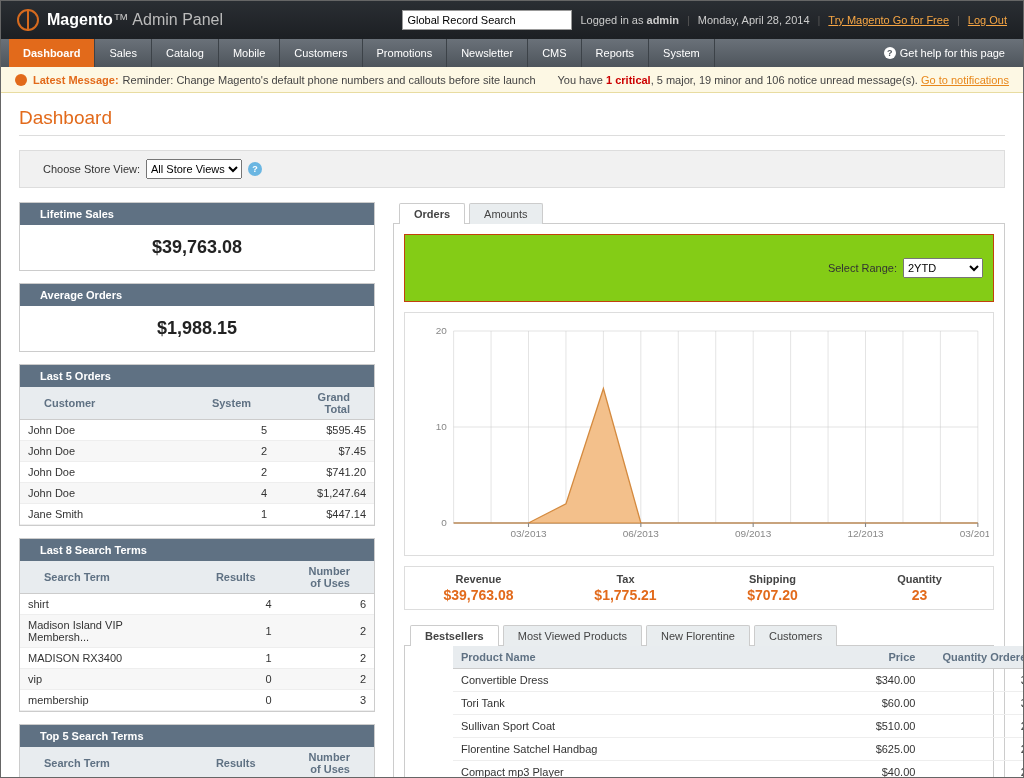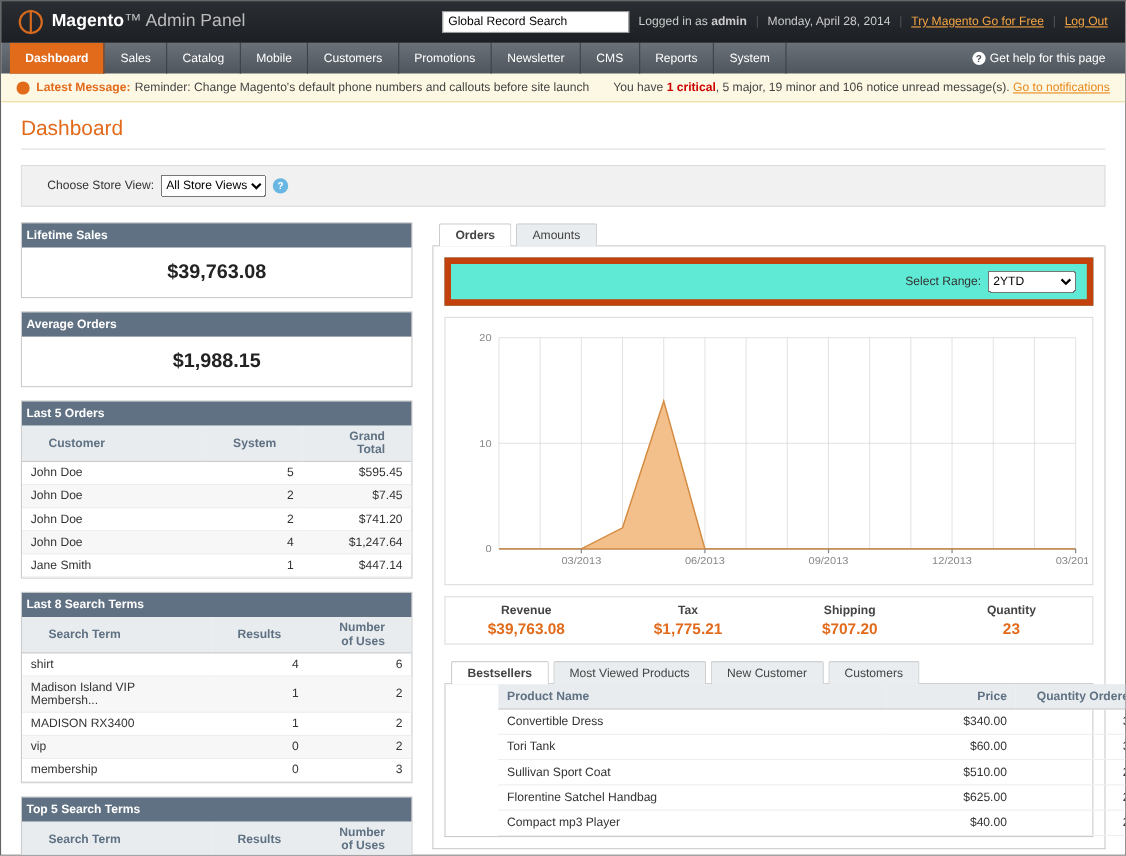--- a/index.html
+++ b/index.html
@@ -44,39 +44,39 @@
   .storebar select { font-size:11px; height:20px; }
   .qmark { width:14px; height:14px; border-radius:50%; background:#6ab6e2; color:#fff; text-align:center; font-size:9px; line-height:14px; font-weight:bold; }
 
   
   .cols { display:flex; gap:18px; align-items:flex-start; }
   .col-left { width: 356px; flex:0 0 356px; }
   .col-right { flex:1; min-width:0; }
 
   
   .box { border:1px solid #ccc; margin-bottom:12px; }
-  .box-head { background:#5f7183; color:#fff; font-weight:bold; font-size:11px; padding:5px 4px; }
+  .box-head { background:#5f7183; color:#fff; font-weight:bold; font-size:11px; padding:5px 20px; }
   .big-value { font-size:18px; font-weight:bold; text-align:center; padding:12px 0; color:#222; }
 
   
   table.grid { width:100%; border-collapse:collapse; font-size:11px; }
   table.grid thead th { background:#e8ecef; color:#5f7183; font-weight:bold; text-align:left; padding:4px 24px; border-bottom:1px solid #ccc; }
   table.grid thead th.ra { text-align:right; }
   table.grid td { padding:4px 8px; border-bottom:1px solid #eee; }
   table.grid td.ra { text-align:right; }
   table.grid tbody tr:nth-child(even) { background:#f7f7f7; }
 
   
   .tabbar { display:flex; gap:4px; border-bottom:1px solid #ccc; padding-left:6px; }
   .tab { background:#e9edef; border:1px solid #ccc; border-bottom:none; padding:4px 14px; font-size:11px; color:#444; cursor:pointer; border-radius:2px 2px 0 0; position:relative; top:1px; }
   .tab.active { background:#fff; font-weight:bold; }
   .panel { border:1px solid #ccc; border-top:none; padding:10px; }
 
   
-  .rangebar { background:#5eead4; border:6px solid #c2410c; padding:6px 10px; display:flex; justify-content:flex-end; align-items:center; gap:6px; margin-bottom:10px; }
+  .rangebar { background:#84cc16; border:1px solid #c2410c; padding:23px 10px; display:flex; justify-content:flex-end; align-items:center; gap:6px; margin-bottom:10px; }
   .rangebar select { font-size:11px; height:20px; width:80px;}
 
   
   .chart { border:1px solid #ddd; padding:8px 4px 4px 4px; margin-bottom:10px; background:#fff; }
   .chart svg { display:block; width:100%; height:230px; }
   .chart text { font-size:9px; fill:#888; }
 
   
   .summary-row { border:1px solid #ddd; display:flex; padding:6px 0; margin-bottom:14px; }
   .summary-cell { flex:1; text-align:center; }
@@ -337,21 +337,21 @@
             </div>
             <div class="summary-cell">
               <div class="sc-label">Quantity</div>
               <div class="sc-value">23</div>
             </div>
           </div>
 
           <div class="tabbar">
             <div class="tab active">Bestsellers</div>
             <div class="tab">Most Viewed Products</div>
-            <div class="tab">New Customer</div>
+            <div class="tab">New Florentine</div>
             <div class="tab">Customers</div>
           </div>
           <div class="bs-panel">
             <table class="bs">
               <thead>
                   <tr>
                 <th style="width:60%">Product Name</th>
                 <th class="ra" style="width:20%">Price</th>
                 <th class="ra" style="width:20%">Quantity Ordered</th>
               </tr>

